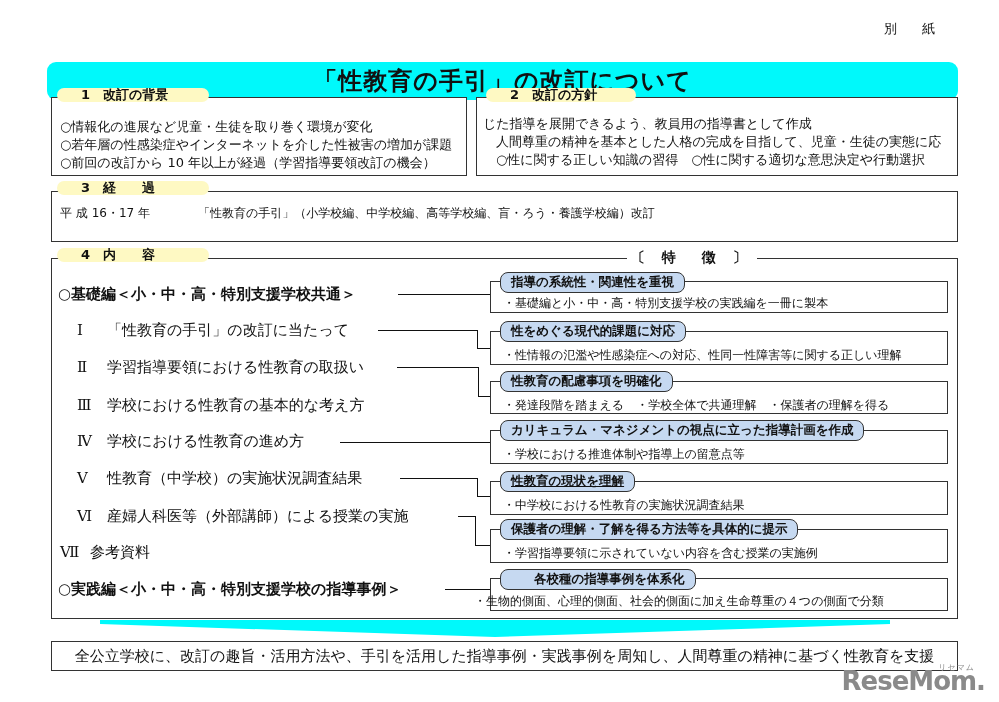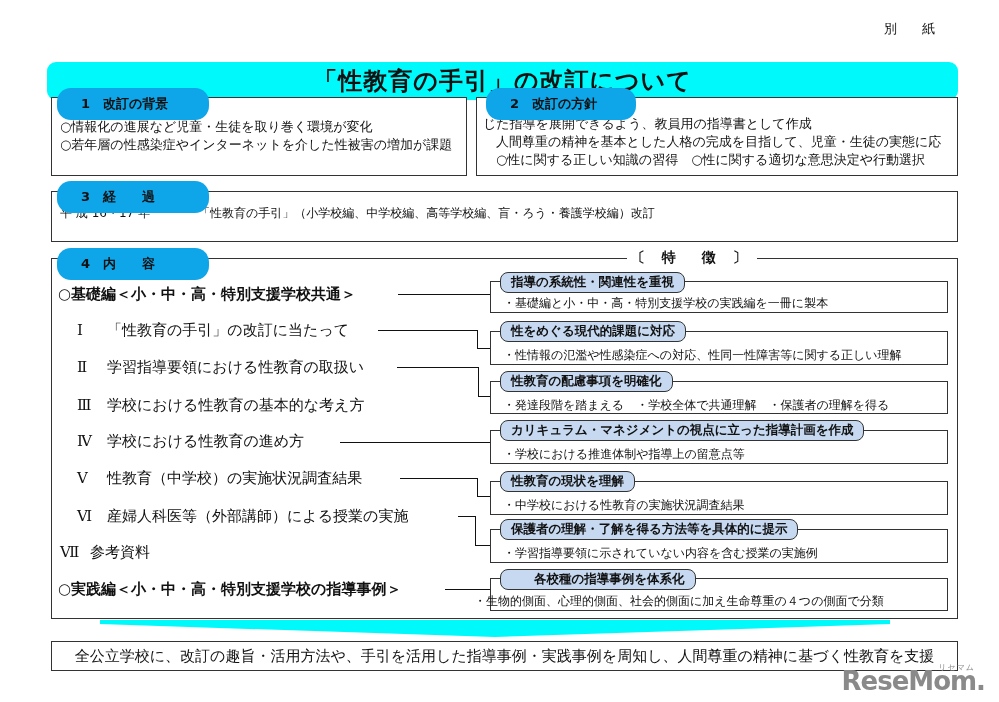--- a/index.html
+++ b/index.html
@@ -4,21 +4,21 @@
 <style>
   html, body { margin:0; padding:0; background:#ffffff; }
   body { width:999px; height:702px; position:relative; overflow:hidden;
          font-family:"DejaVu Sans", "Liberation Sans", sans-serif; color:#111; }
   .abs { position:absolute; }
   .betsu { left:884px; top:20px; font-size:13px; letter-spacing:6px; }
   .title-bar { left:47px; top:44px; width:911px; height:38px; background:#00f9fb;
                border-radius:9px; display:flex; align-items:center; justify-content:center;
                font-weight:bold; font-size:24px; letter-spacing:1px;margin-top:18px; }
   .box { position:absolute; border:1px solid #333; background:#fff; box-sizing:border-box; }
-  .pill { position:absolute; background:#0ea5e9; border-radius:14px; height:32px;
+  .pill { position:absolute; background:#fef9c3; border-radius:14px; height:14px;
           display:flex; align-items:center; font-weight:bold; font-size:13px; padding-left:24px;
           box-sizing:border-box; }
   .line { font-size:13px; line-height:18px; white-space:nowrap; }
   .line-sm { font-size:12px; line-height:15px; white-space:nowrap; }
   .item { position:absolute; font-size:15px; white-space:nowrap; }
   .item .num { display:inline-block; width:30px; font-family:"DejaVu Serif","Liberation Serif",serif; }
   .item-bold { position:absolute; font-size:15px; font-weight:bold; white-space:nowrap; }
   .hline { position:absolute; height:0; border-top:1.5px solid #111; }
   .vline { position:absolute; width:0; border-left:1.5px solid #111; }
   .feat-box { position:absolute; border:1px solid #333; background:#fff; box-sizing:border-box; }
@@ -35,20 +35,21 @@
 </head>
 <body>
 
 <div class="abs betsu">別　紙</div>
 <div class="abs title-bar">「性教育の手引」の改訂について</div>
 
 <div class="box" style="left:51px;top:97px;width:416px;height:79px;">
   <div style="position:absolute;left:8px;top:20px;">
     <div class="line">○情報化の進展など児童・生徒を取り巻く環境が変化</div>
     <div class="line">○若年層の性感染症やインターネットを介した性被害の増加が課題</div>
+    <div class="line">○前回の改訂から 10 年以上が経過（学習指導要領改訂の機会）</div>
   </div>
 </div>
 <div class="pill" style="left:57px;top:88px;width:152px;">1　改訂の背景</div>
 
 <div class="box" style="left:476px;top:97px;width:482px;height:79px;">
   <div style="position:absolute;left:6px;top:17px;">
     <div class="line">じた指導を展開できるよう、教員用の指導書として作成</div>
     <div class="line">　人間尊重の精神を基本とした人格の完成を目指して、児童・生徒の実態に応</div>
     <div class="line">　○性に関する正しい知識の習得　○性に関する適切な意思決定や行動選択</div>
   </div>
@@ -110,21 +111,21 @@
 
 <div class="feat-box" style="left:490px;top:381px;width:458px;height:33px;"></div>
 <div class="feat-pill" style="left:500px;top:371px;">性教育の配慮事項を明確化</div>
 <div class="feat-desc" style="left:503px;top:397px;">・発達段階を踏まえる　・学校全体で共通理解　・保護者の理解を得る</div>
 
 <div class="feat-box" style="left:490px;top:430px;width:458px;height:34px;"></div>
 <div class="feat-pill" style="left:500px;top:420px;">カリキュラム・マネジメントの視点に立った指導計画を作成</div>
 <div class="feat-desc" style="left:503px;top:446px;">・学校における推進体制や指導上の留意点等</div>
 
 <div class="feat-box" style="left:490px;top:481px;width:458px;height:34px;"></div>
-<div class="feat-pill" style="left:500px;top:471px;">性教育の現状を理解</div>
+<div class="feat-pill" style="left:500px;top:471px;text-decoration:underline;">性教育の現状を理解</div>
 <div class="feat-desc" style="left:503px;top:497px;">・中学校における性教育の実施状況調査結果</div>
 
 <div class="feat-box" style="left:490px;top:529px;width:458px;height:34px;"></div>
 <div class="feat-pill" style="left:500px;top:519px;">保護者の理解・了解を得る方法等を具体的に提示</div>
 <div class="feat-desc" style="left:503px;top:545px;">・学習指導要領に示されていない内容を含む授業の実施例</div>
 
 <div class="feat-box" style="left:490px;top:578px;width:458px;height:33px;"></div>
 <div class="feat-pill" style="left:500px;top:569px;padding-left:33px;">各校種の指導事例を体系化</div>
 <div class="feat-desc" style="left:474px;top:593px;text-align:right;">・生物的側面、心理的側面、社会的側面に加え生命尊重の４つの側面で分類</div>
 

